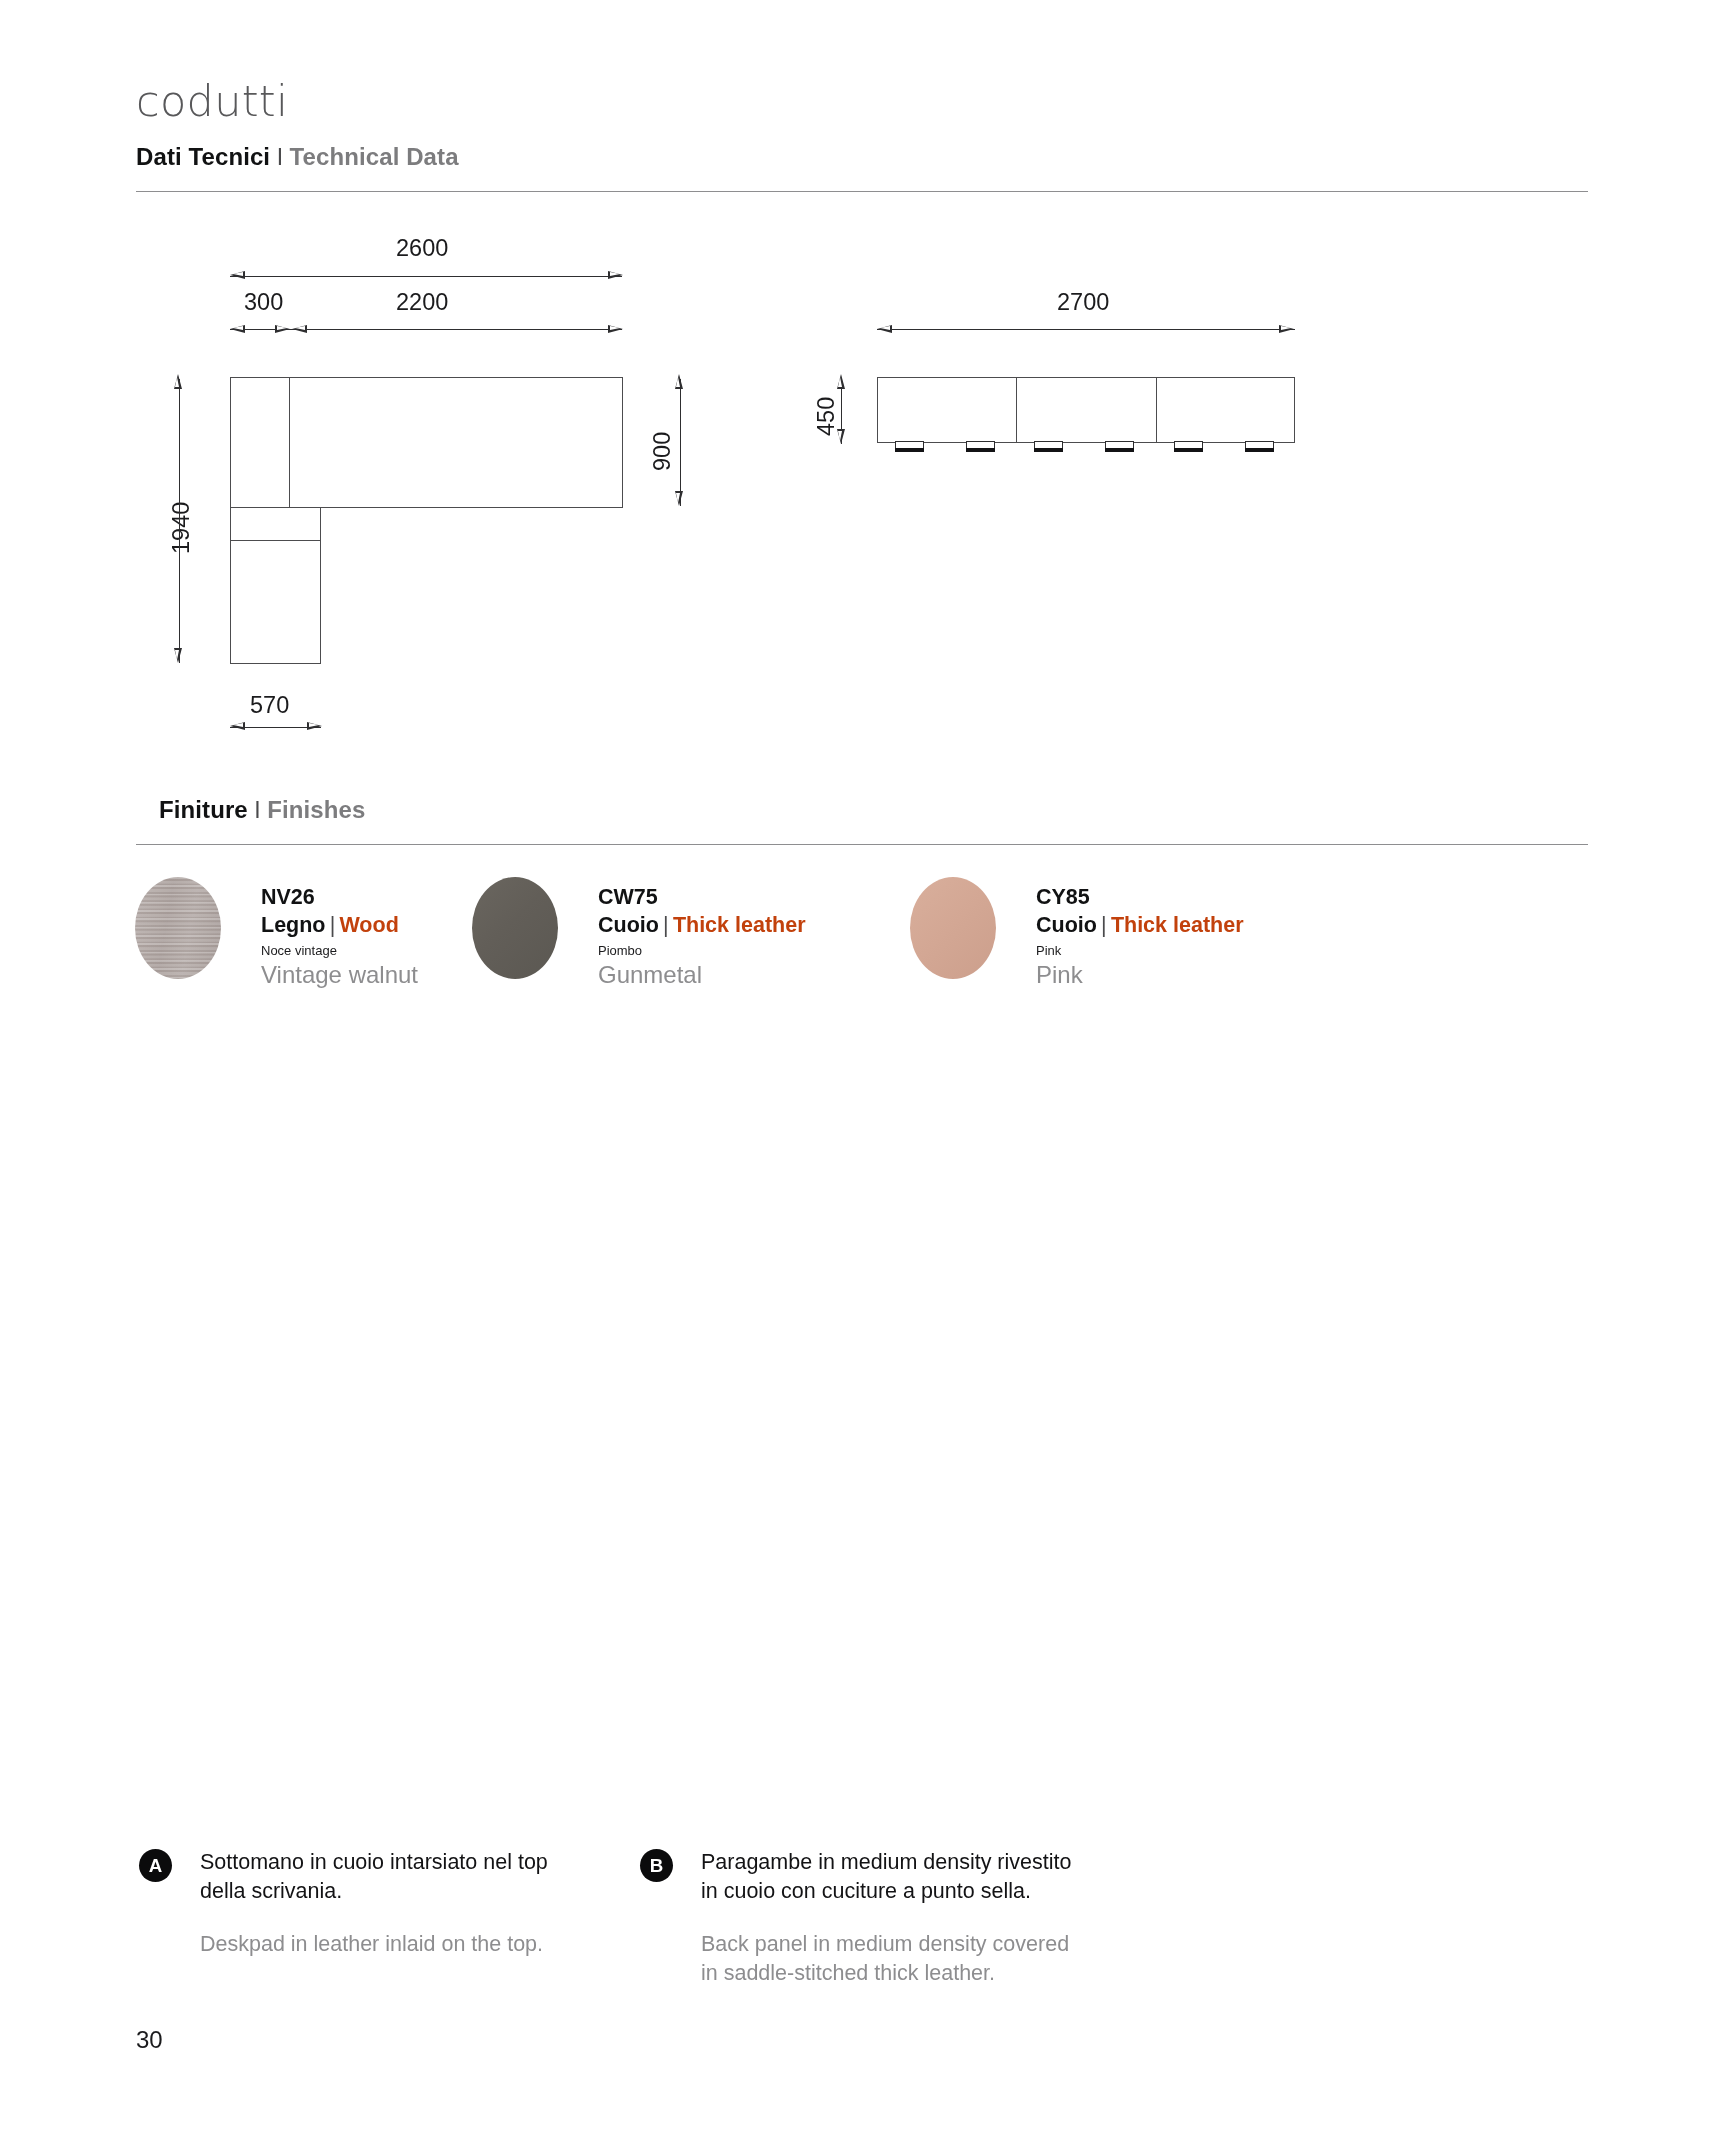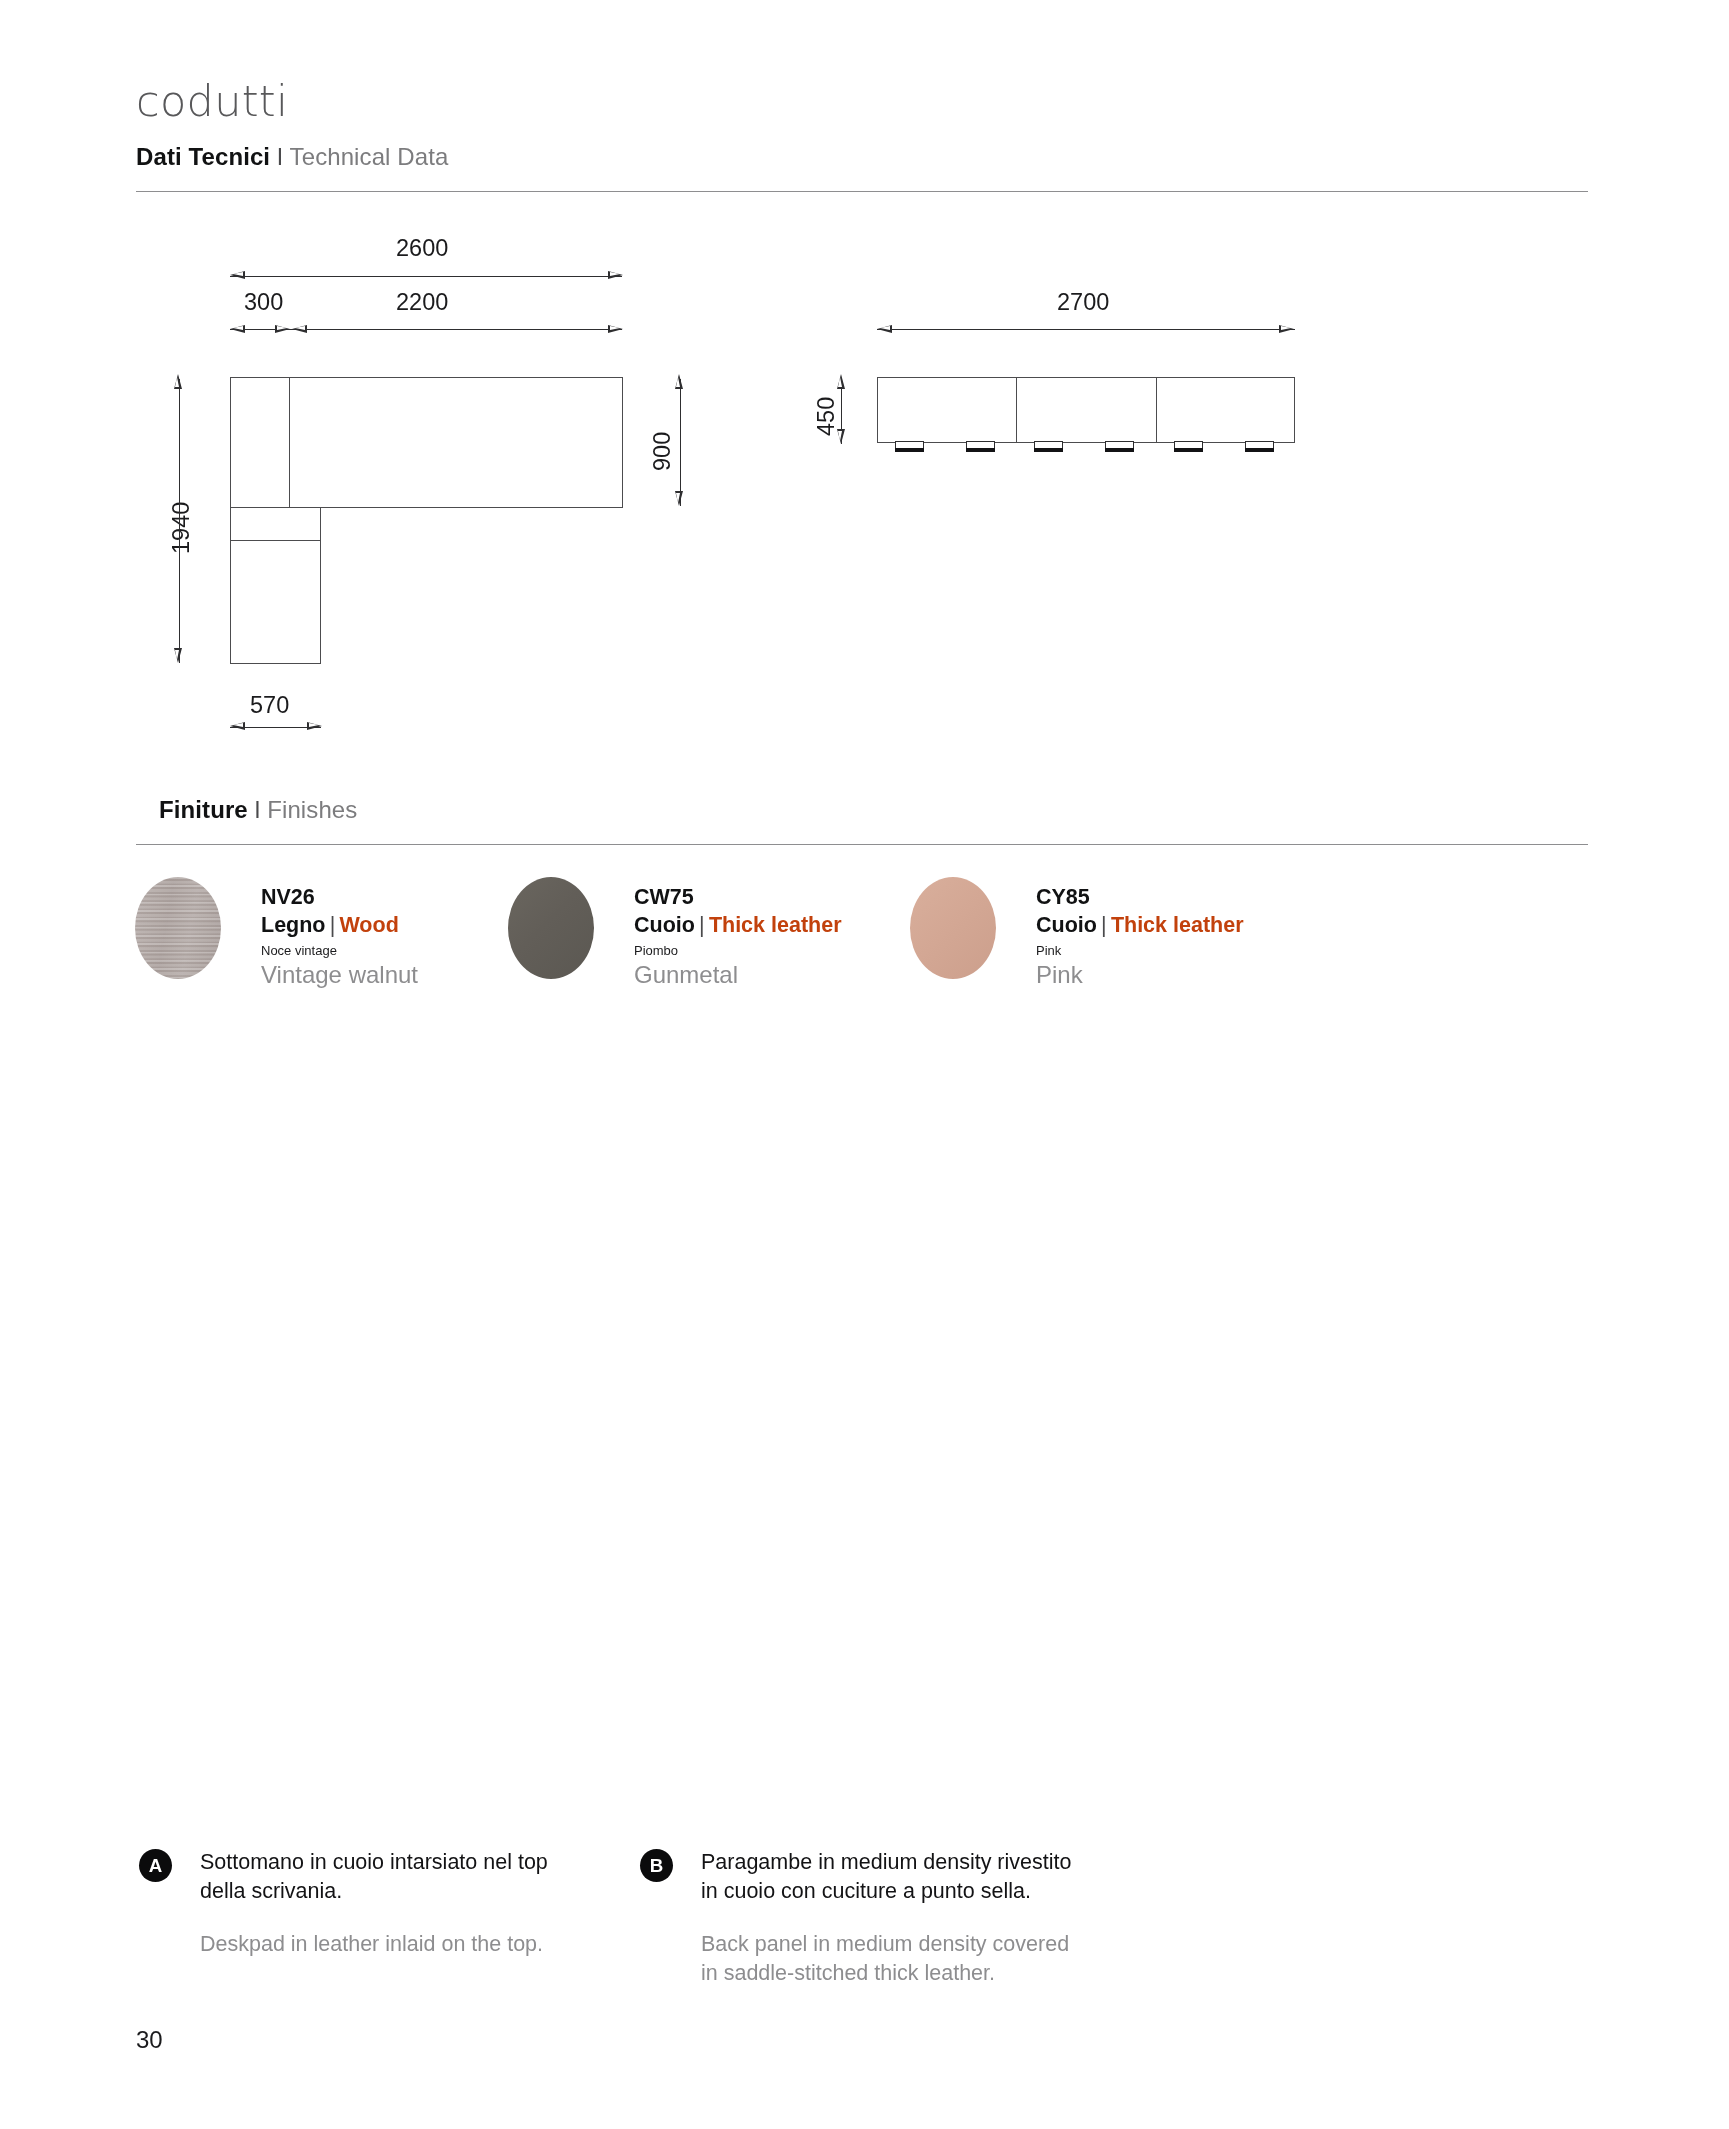--- a/index.html
+++ b/index.html
@@ -26,21 +26,21 @@
 
   
   .section-head{
     position:absolute;
     font-size:24px;
     white-space:nowrap;
     letter-spacing:0.1px;
   }
   .section-head .it{font-weight:700;color:#111213;}
   .section-head .sep{font-weight:400;color:#4a4a4c;margin:0 7px;}
-  .section-head .en{font-weight:400;color:#7c7c7e;}
+  .section-head .en{font-weight:700;color:#7c7c7e;}
   .rule{
     position:absolute;height:1.4px;background:#8e8e90;
   }
 
   
   .draw{position:absolute;}
   .ln{position:absolute;background:#4c4c4e;}
   .hln{height:1.1px;}
   .vln{width:1.1px;}
   
@@ -228,21 +228,21 @@
     <div class="fin-txt">
       <div class="fin-code">NV26</div>
       <div class="fin-mat">
         <span class="m-it">Legno</span><span class="m-sep">|</span><span class="m-en">Wood</span>
       </div>
       <div class="fin-col-it">Noce vintage</div>
       <div class="fin-col-en">Vintage walnut</div>
     </div>
   </div>
 
-  <div class="fin-item" style="left:508px;top:877px;width:360px;height:138px;">
+  <div class="fin-item" style="left:472px;top:877px;width:360px;height:138px;">
     <div class="swatch sw-gun"></div>
     <div class="fin-txt">
       <div class="fin-code">CW75</div>
       <div class="fin-mat">
         <span class="m-it">Cuoio</span><span class="m-sep">|</span><span class="m-en">Thick leather</span>
       </div>
       <div class="fin-col-it">Piombo</div>
       <div class="fin-col-en">Gunmetal</div>
     </div>
   </div>

